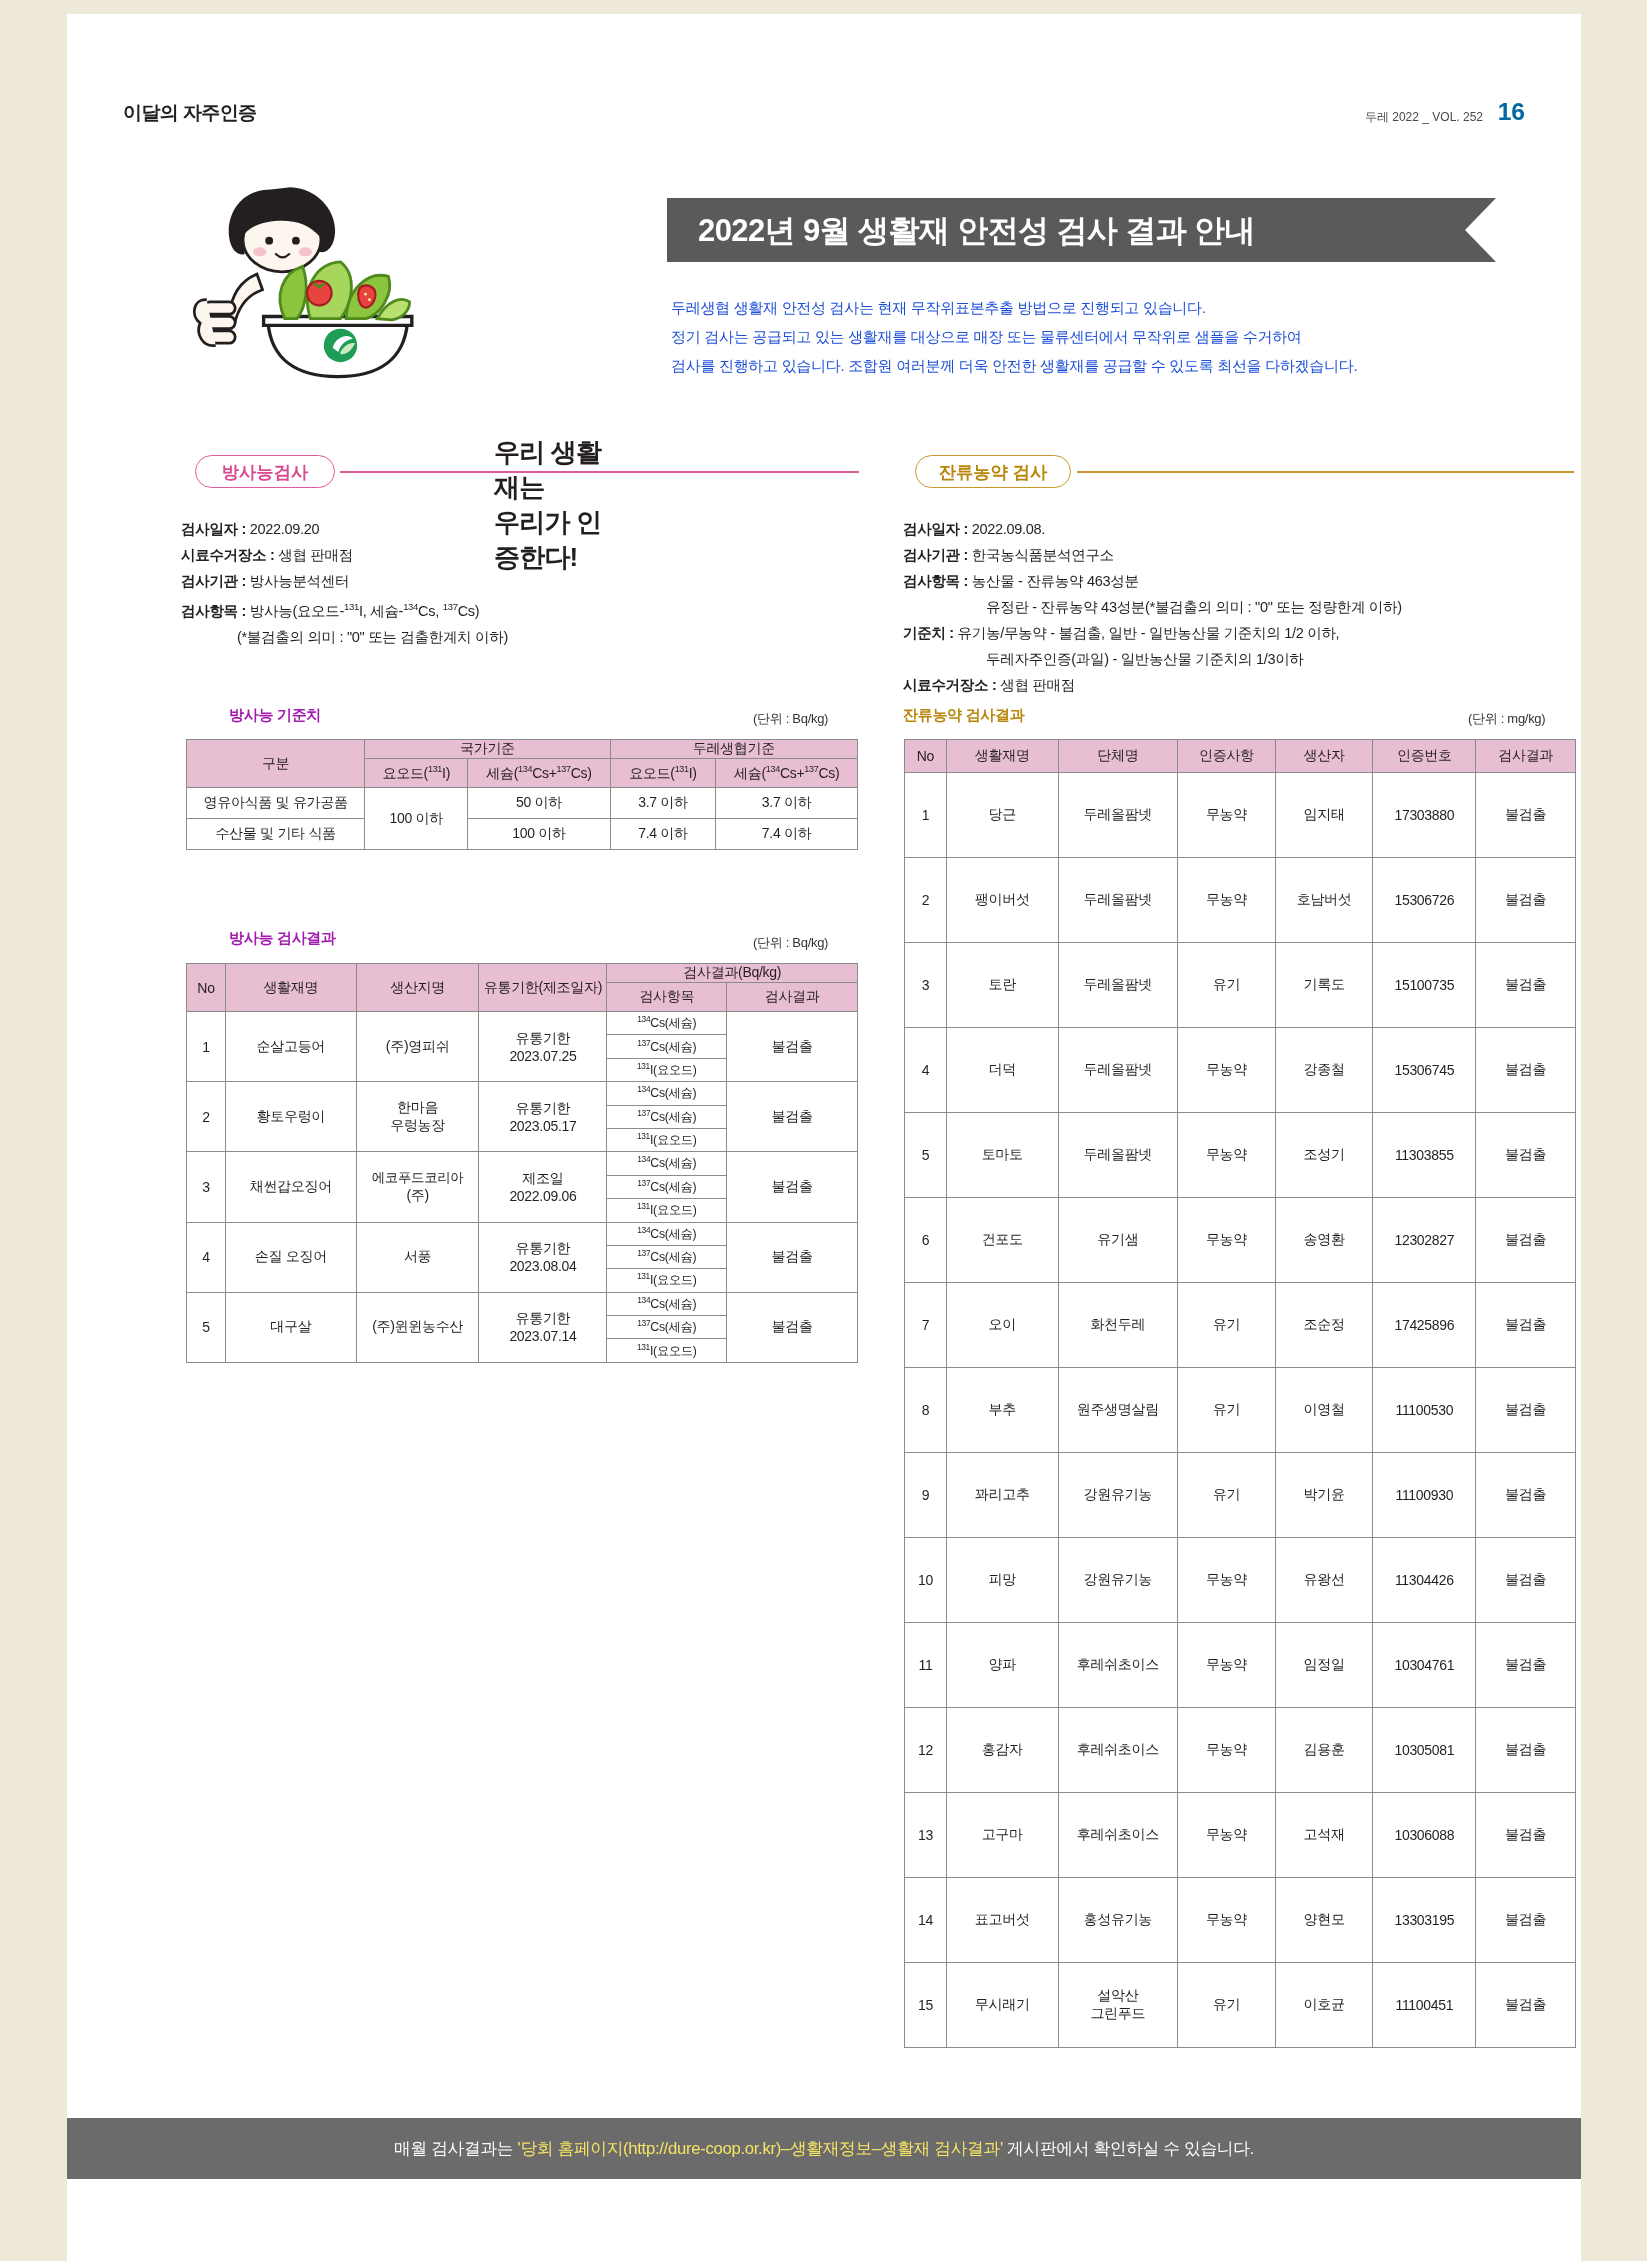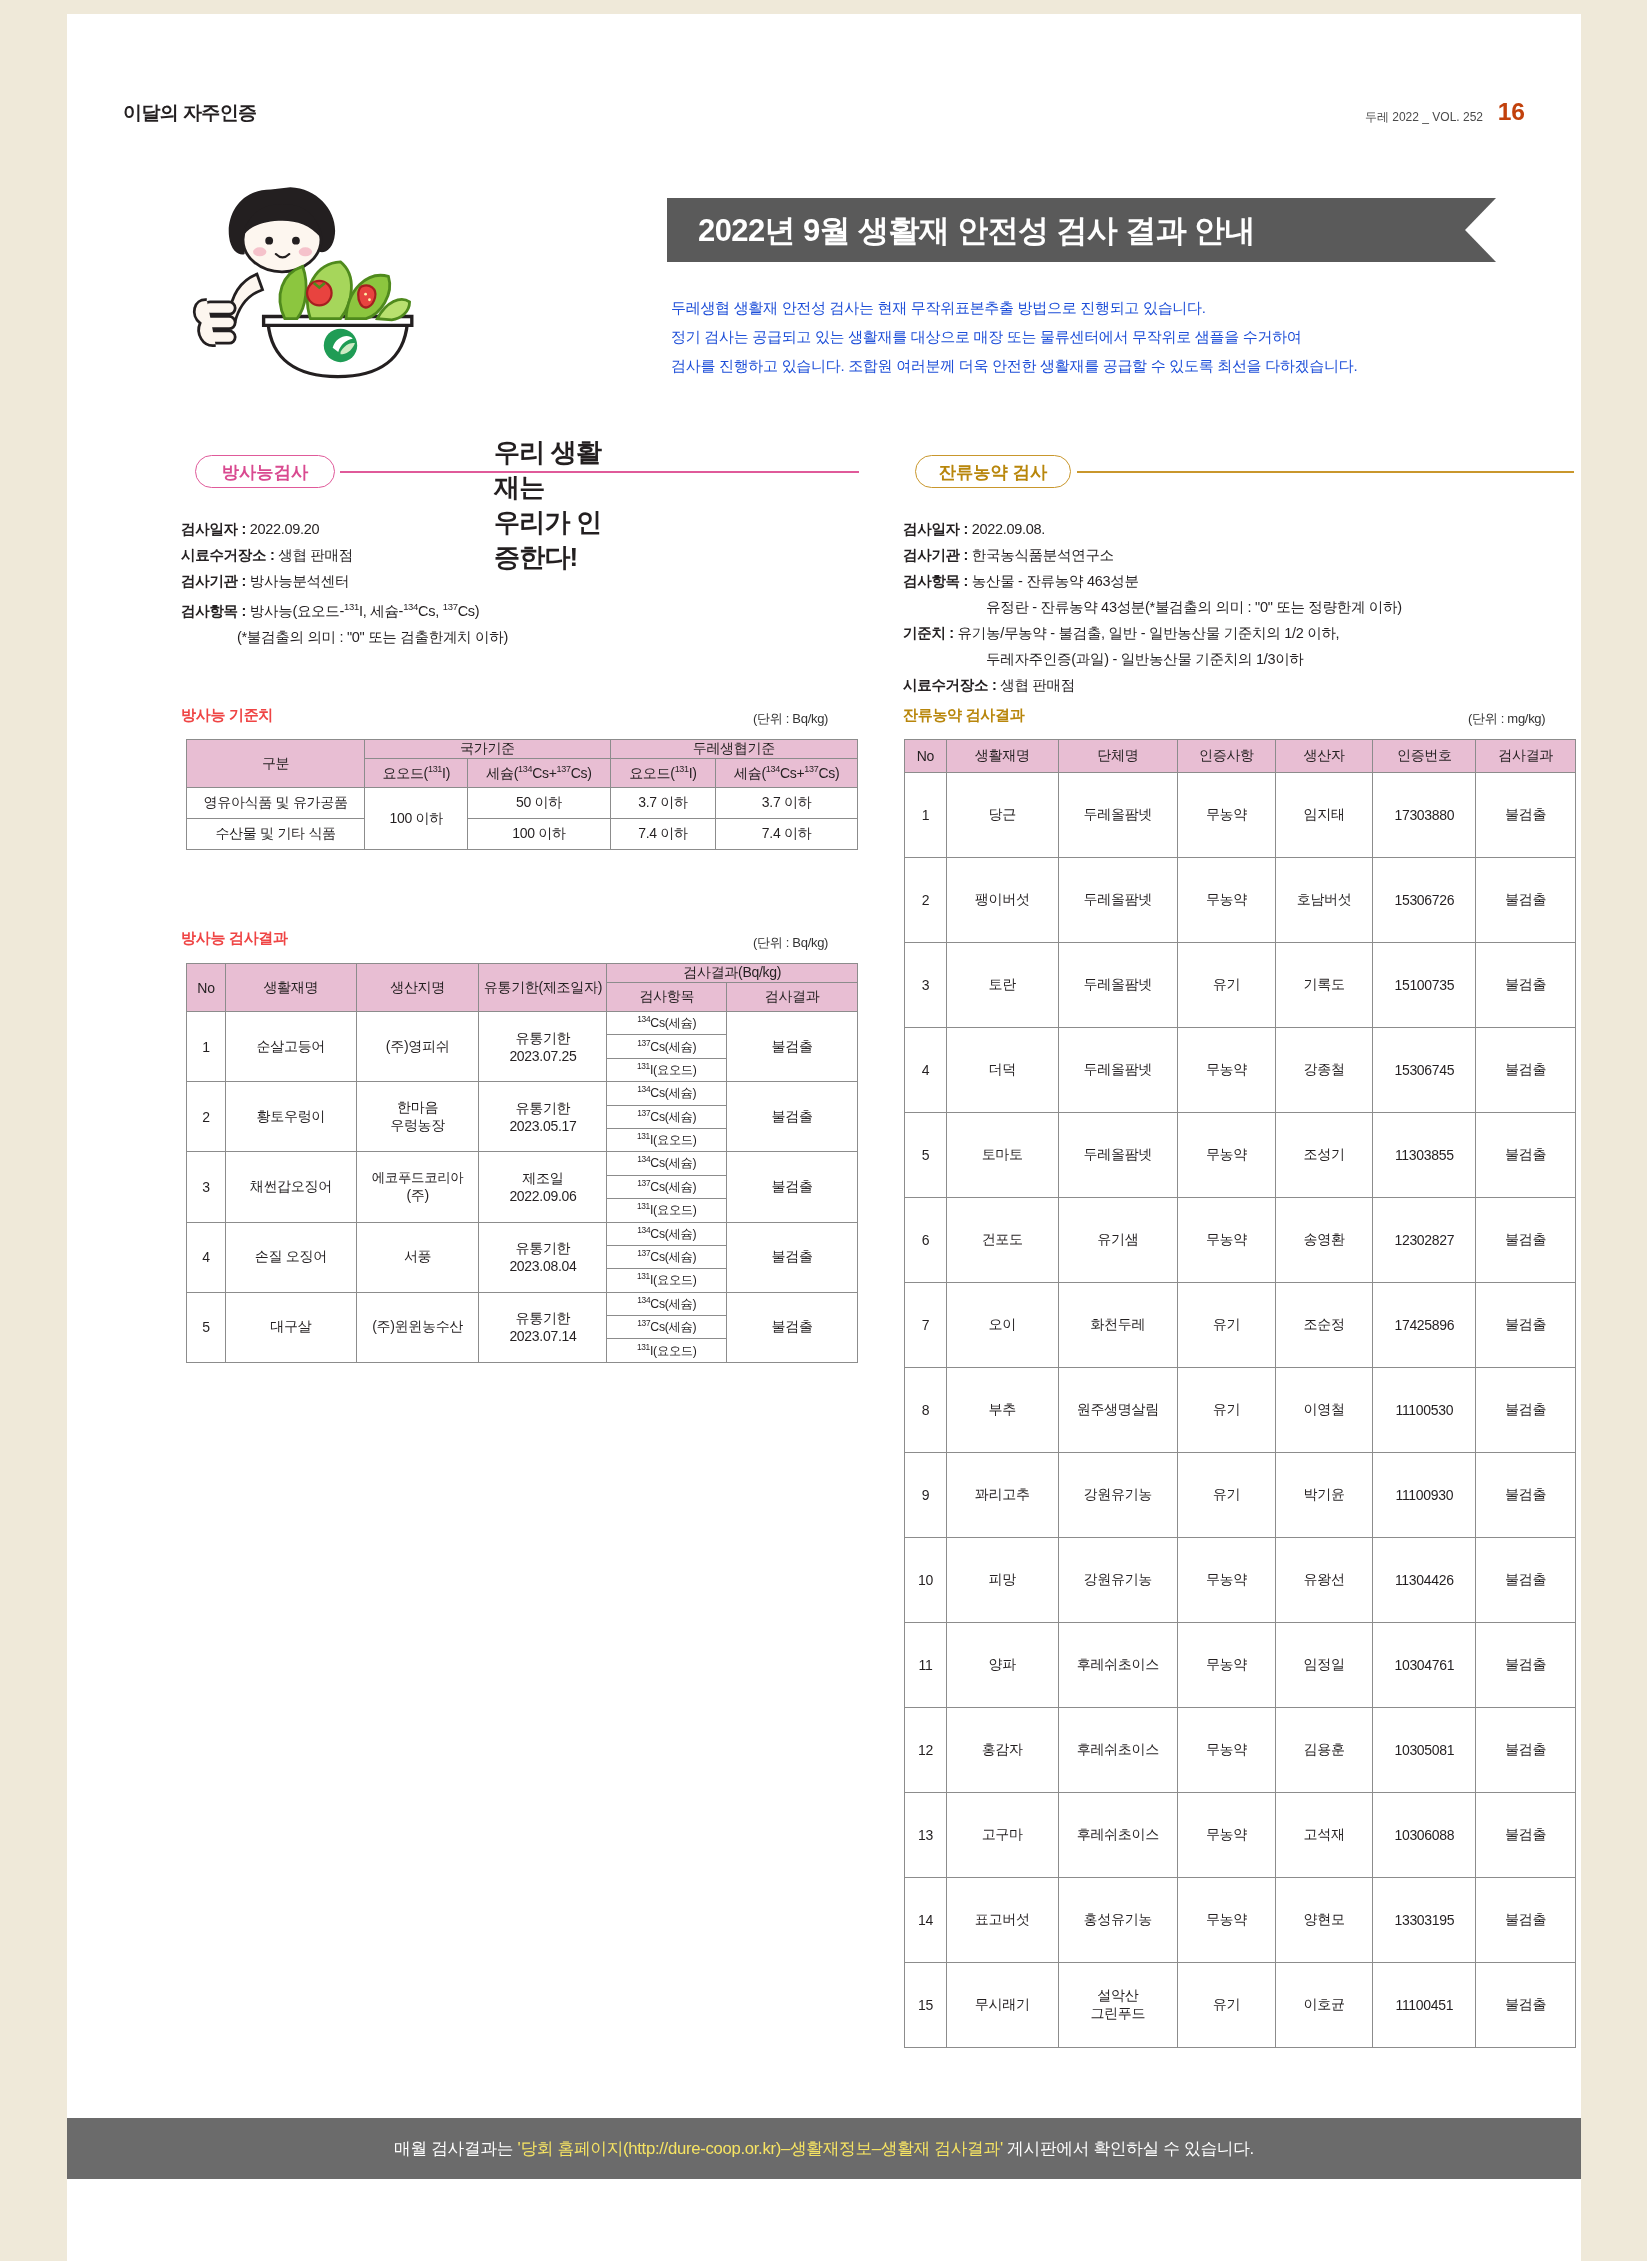--- a/index.html
+++ b/index.html
@@ -21,21 +21,21 @@
     position: absolute; left: 56px; top: 86px;
     font-size: 19px; font-weight: bold; color: #231f20;
     letter-spacing: -0.6px;
   }
   .hdr-right {
     position: absolute; right: 98px; top: 95px;
     font-size: 12px; color: #4a4a4a; letter-spacing: 0px;
   }
   .hdr-page {
     position: absolute; right: 56px; top: 84px;
-    font-size: 24.6px; font-weight: bold; color: #c2410c;
+    font-size: 24.6px; font-weight: bold; color: #0369a1;
   }
   
   .banner {
     position: absolute; left: 600px; top: 184px;
     width: 798px; height: 64px;
     background: #5a5a5a;
   }
   .banner-notch {
     position: absolute; left: 1398px; top: 184px;
     width: 0; height: 0;
@@ -80,21 +80,21 @@
     font-size: 14.5px; line-height: 26px; color: #231f20;
     letter-spacing: -0.3px;
   }
   .info b { font-weight: bold; }
   .sup { font-size: 9.5px; vertical-align: super; }
   
   .tcap {
     position: absolute; font-size: 15px; font-weight: bold;
     letter-spacing: -0.3px;
   }
-  .tcap.pink { color: #ef4444; }
+  .tcap.pink { color: #a21caf; margin-left: 48px; }
   .tcap.gold { color: #b8860b; }
   .unit {
     position: absolute; font-size: 13px; color: #333; letter-spacing: -0.3px;
   }
   
   table { border-collapse: collapse; position: absolute; }
   th, td {
     border: 0.6px solid #8c8c8c;
     font-size: 14px; color: #231f20; text-align: center;
     letter-spacing: -0.3px;

